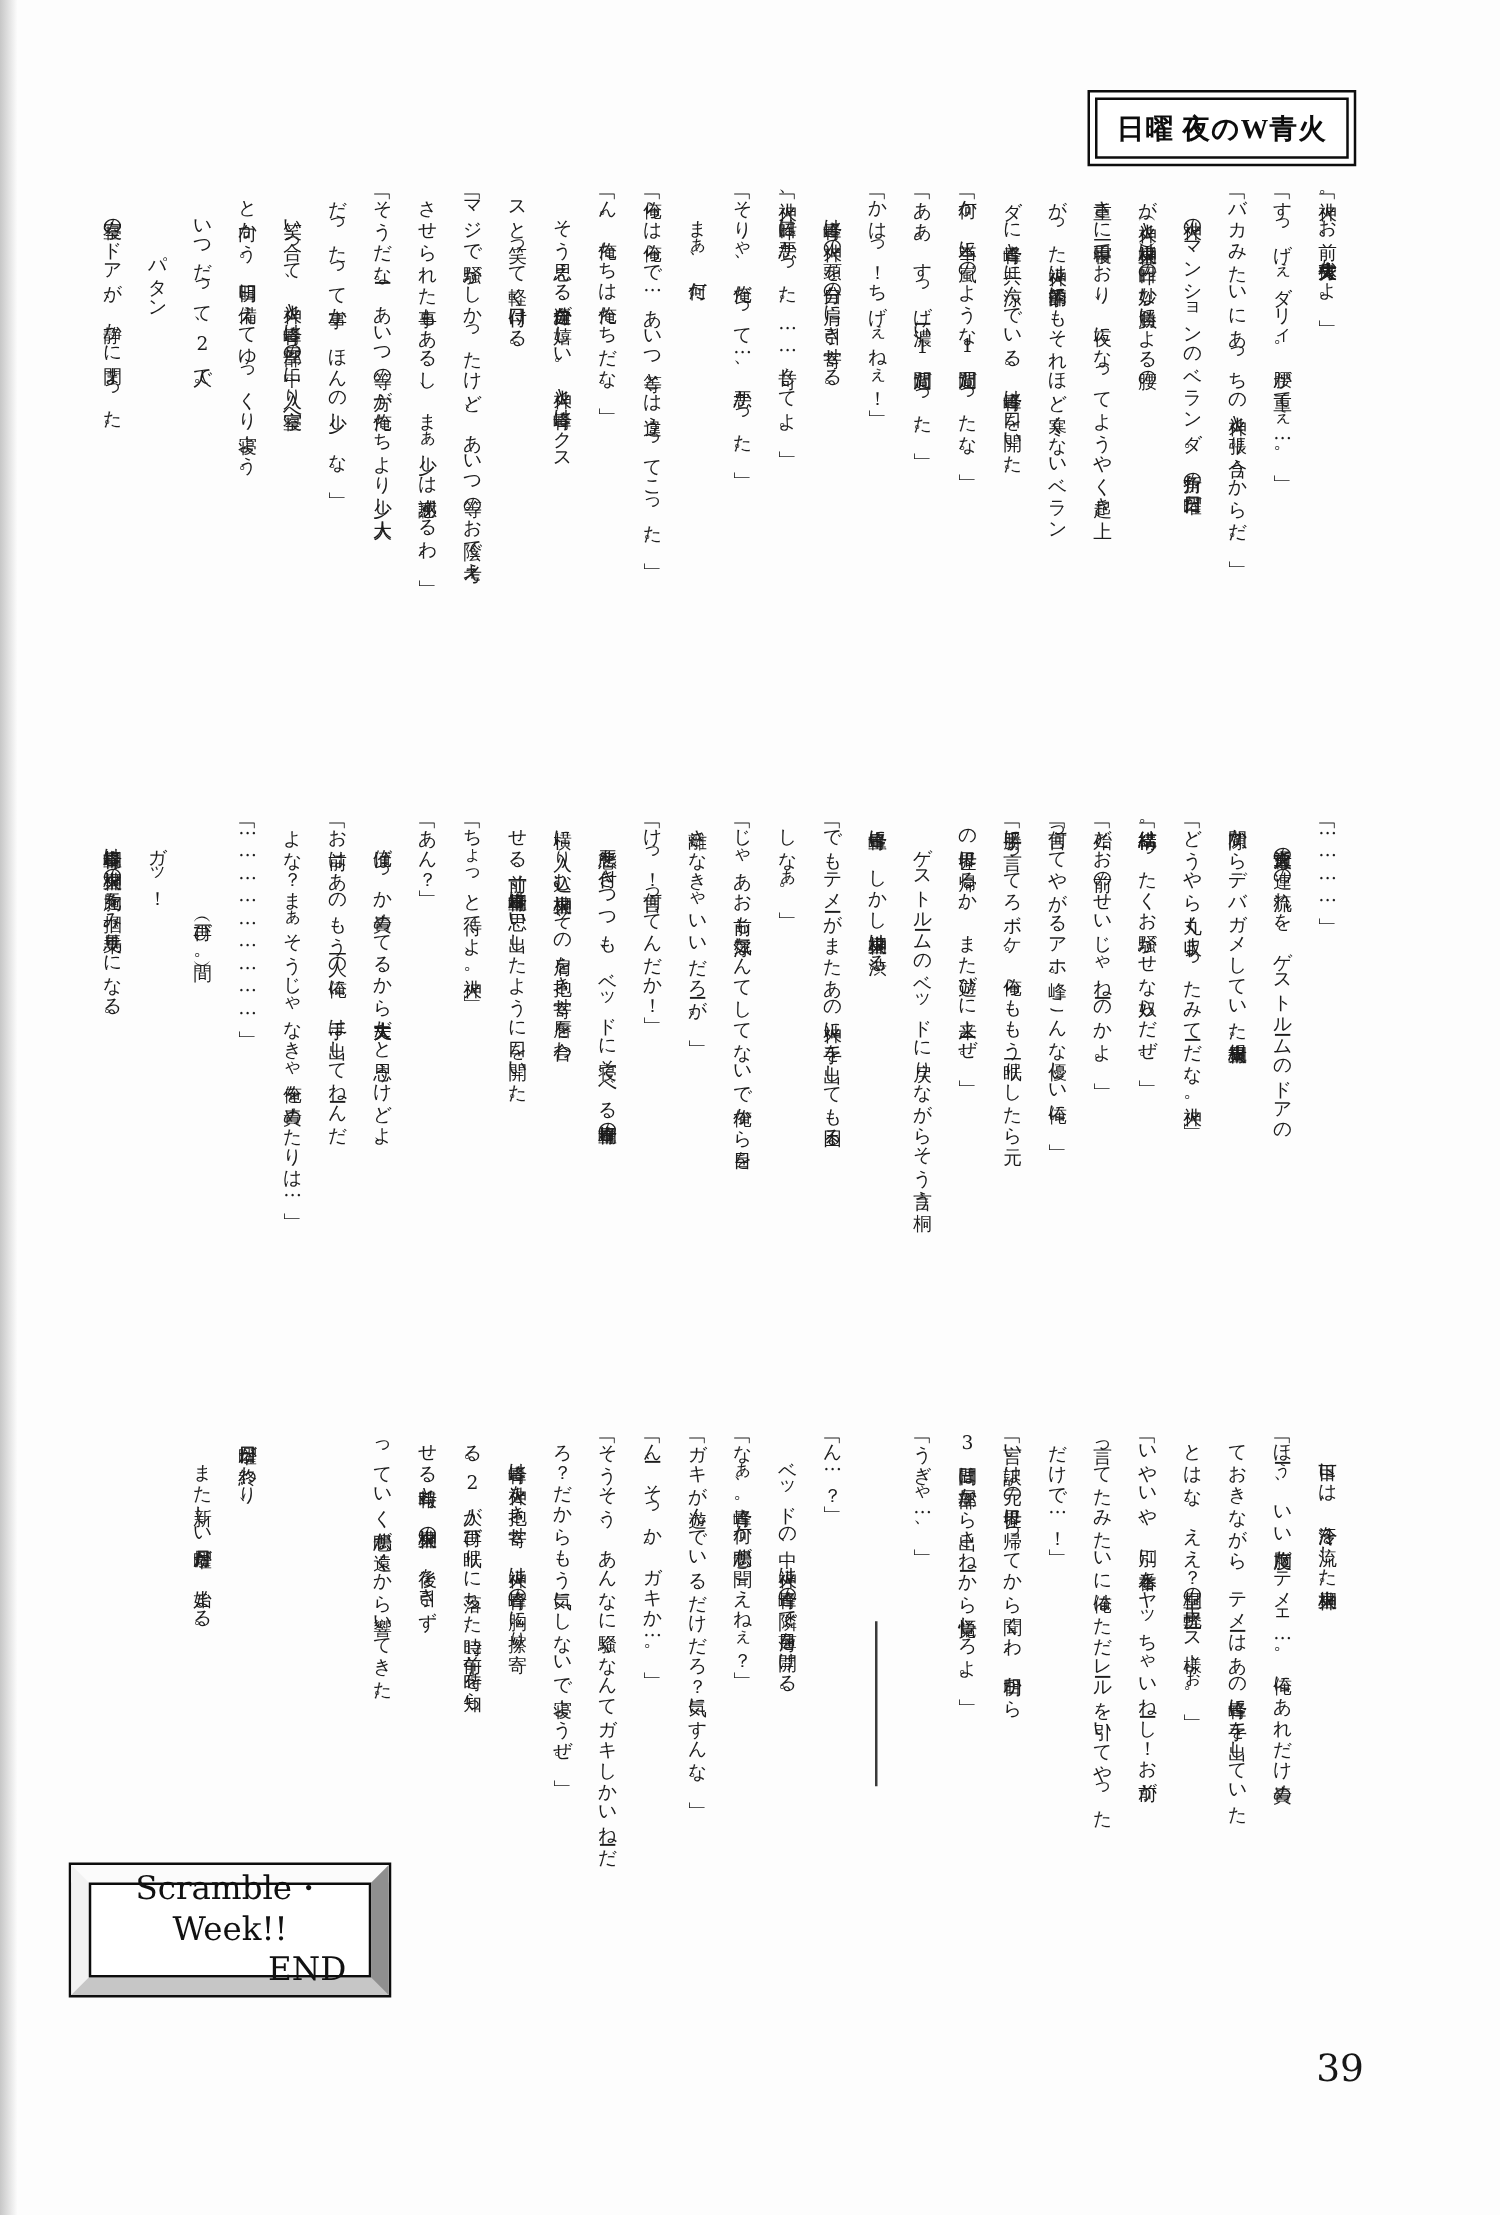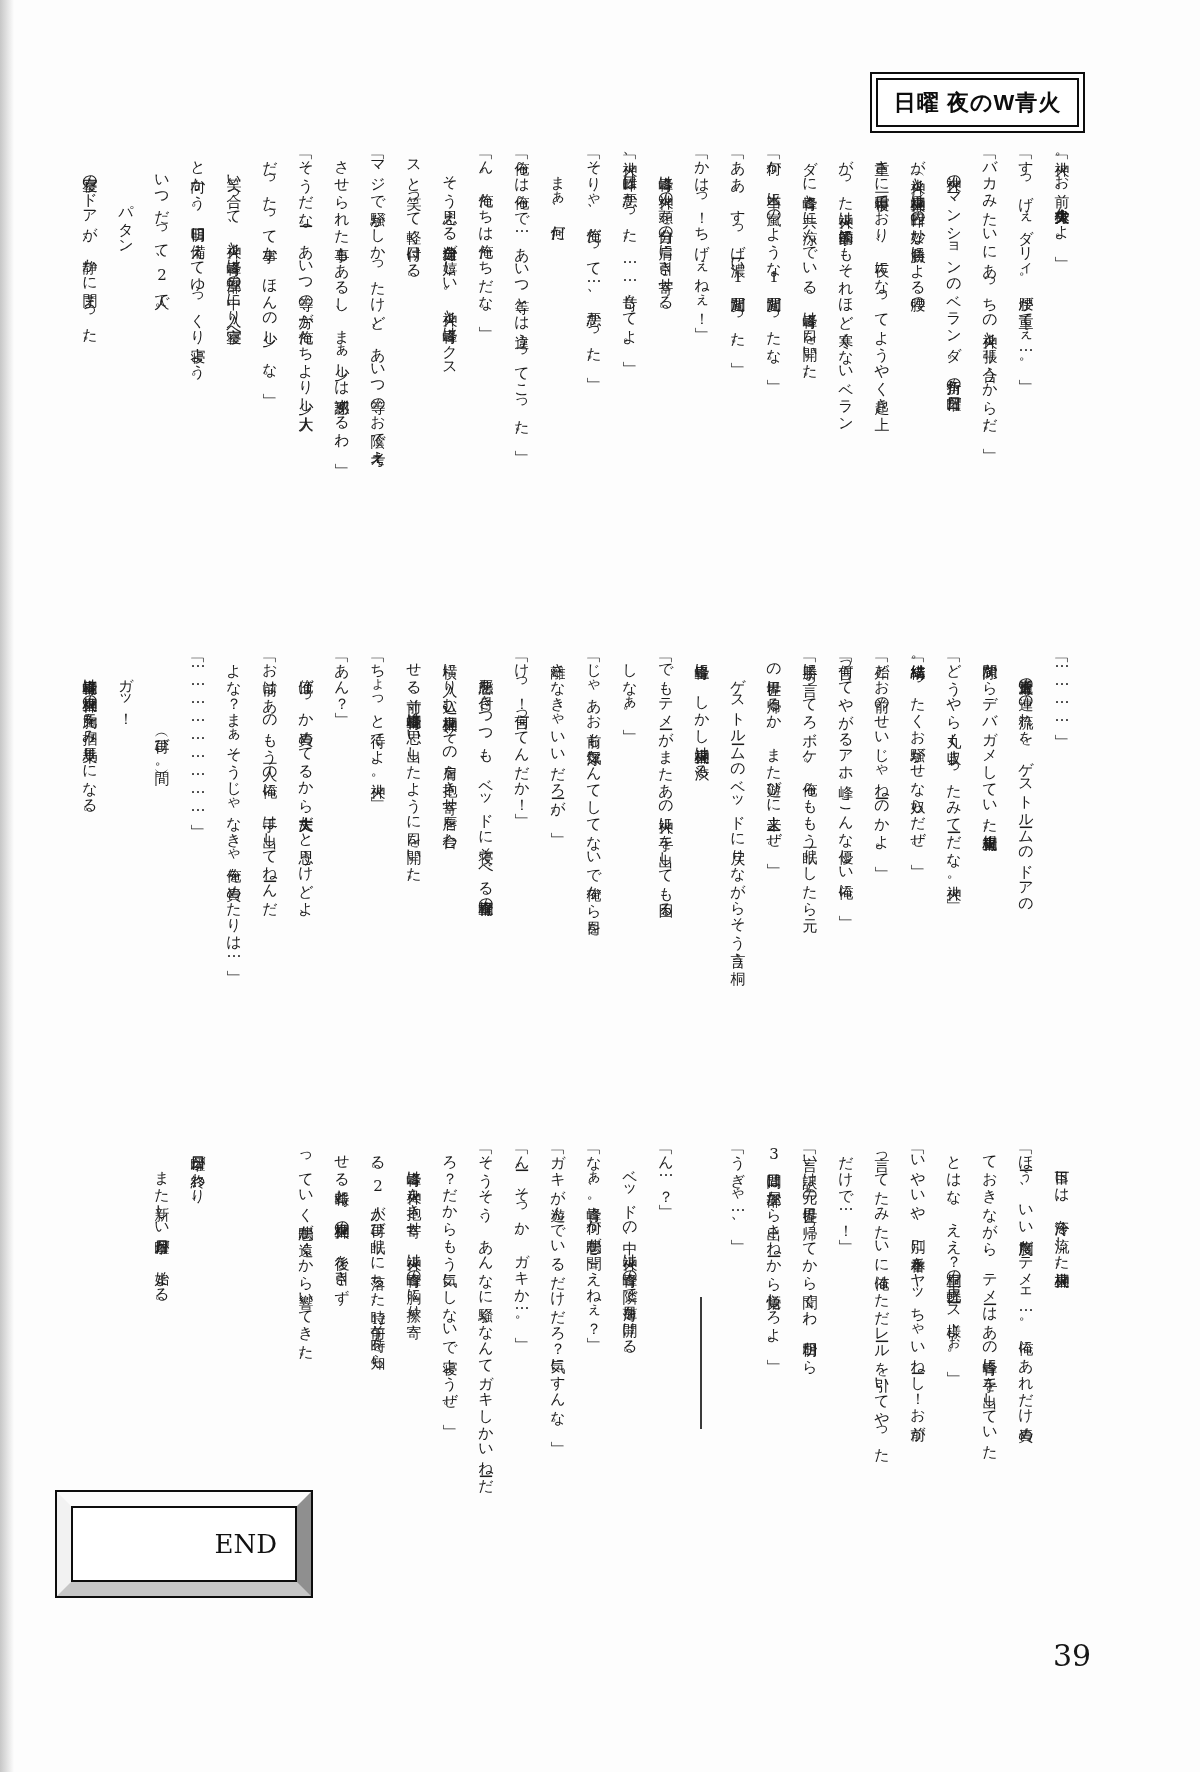--- a/index.html
+++ b/index.html
@@ -15,21 +15,21 @@
     pointer-events:none;
   }
   
   .title-box{
     position:absolute;top:72px;right:115px;width:215px;height:61px;
     border:2px solid #0d0d0d;background:#fff;box-sizing:border-box;padding:4px;
   }
   .title-box-inner{
     width:100%;height:100%;border:2px solid #0d0d0d;box-sizing:border-box;
     display:flex;align-items:center;justify-content:center;
-    font-family:Liberation Sans, sans-serif;
+    font-family:Liberation Serif, serif;
     font-weight:bold;font-size:22px;letter-spacing:1px;color:#0d0d0d;
   }
   
   .band{
     position:absolute;right:120px;
     writing-mode:vertical-rl;text-orientation:upright;
     font-size:15px;color:#1c1c1c;
   }
   .band-1{top:150px;height:372px;}
   .band-2{top:653px;height:368px;}
@@ -160,18 +160,19 @@
     <div class="vcol" style="padding-top: 0px;">せる時報と、桐皇火神の、後を引きず</div>
     <div class="vcol" style="padding-top: 0px;">っていく悲鳴が遠くから響いてきた。</div>
     <div class="vcol gap-col"></div>
     <div class="vcol" style="padding-top: 0px;">日曜日が終わり、</div>
     <div class="vcol" style="padding-top: 15px;">また新しい月曜日が、始まる。</div>
   </div>
 
 <div class="end-box">
   <div class="end-box-bevel">
     <div class="end-box-panel">
+      <div class="end-line1">Scramble・Week!!</div>
       <div class="end-line2">END</div>
     </div>
   </div>
 </div>
 
 <div class="page-number">39</div>
 
 </body></html>

